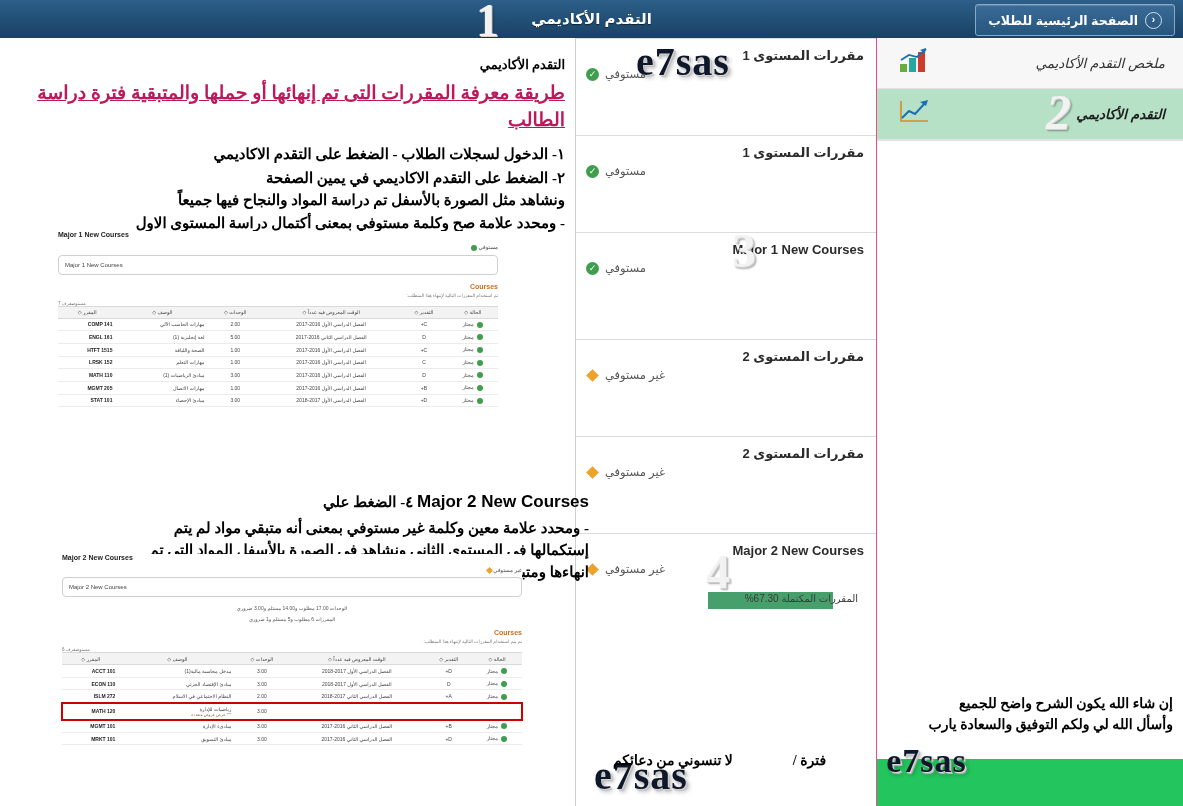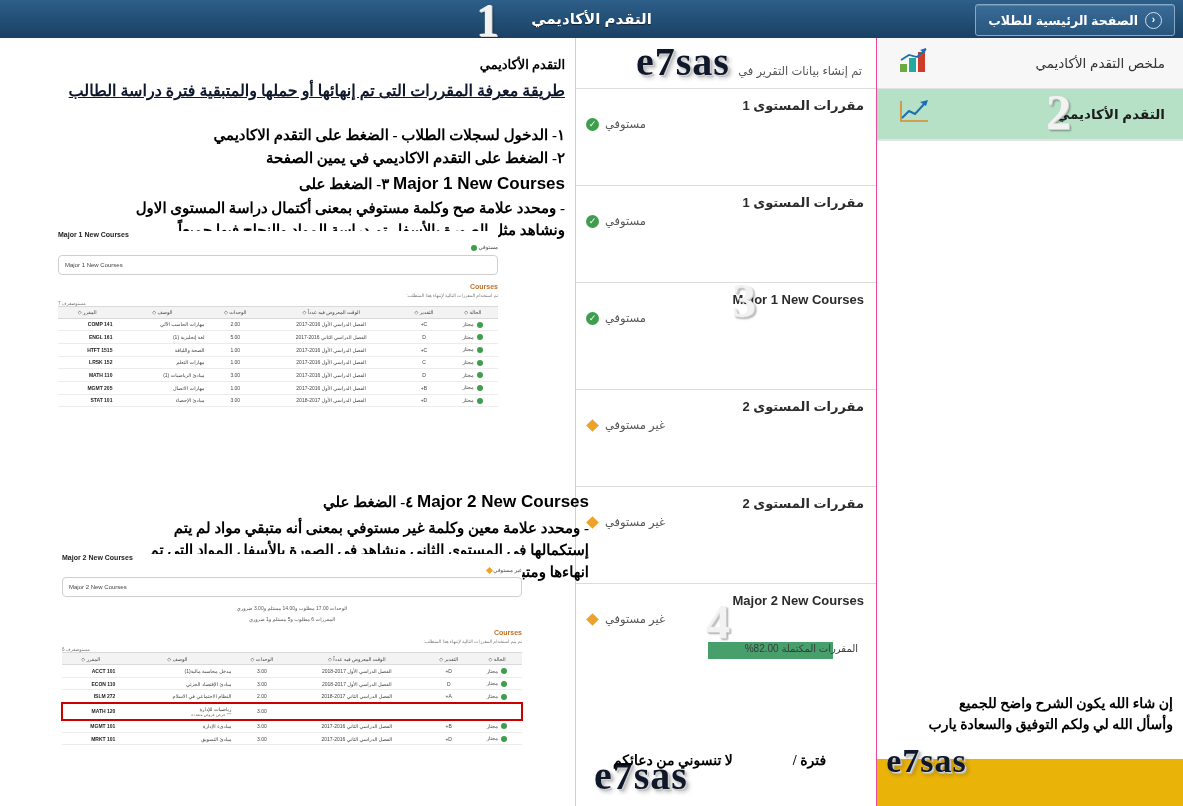--- a/index.html
+++ b/index.html
@@ -37,21 +37,21 @@
     box-shadow:inset 0 1px 0 rgba(255,255,255,.18);
   }
   #home-btn .chev{
     display:inline-block;width:15px;height:15px;border-radius:50%;
     border:1.5px solid #cfe0ee;color:#ffffff;font-size:10px;line-height:13px;
     text-align:center;font-weight:bold;
   }
   
   #sidebar{
     position:absolute;right:0;top:38px;width:306px;height:768px;
-    background:#eab308;border-left:5px solid #ec4899;
+    background:#22c55e;border-left:5px solid #ec4899;font-style:italic;
   }
   .side-item{
     height:50px;display:flex;align-items:center;
     border-bottom:1px solid #e2e2e2;
     padding:0 18px 0 14px;cursor:pointer;position:relative;
     background:#f7f7f7;
   }
   .side-item.active{background:#b7e1c6;}
   .side-label{
     flex:1;text-align:right;font-size:13.5px;color:#333;
@@ -113,21 +113,21 @@
   
   #left{
     position:absolute;left:0;top:38px;width:575px;height:768px;background:#fff;
     direction:rtl;
   }
   .note{
     text-align:right;font-weight:bold;color:#000;
     font-size:15px;line-height:1.42;padding:0 10px 0 14px;
     font-family:"Liberation Serif","DejaVu Serif",serif;
   }
-  .note.red{color:#0f172a;text-decoration:underline;font-size:16px;}
+  .note.red{color:#be185d;text-decoration:underline;font-size:19px;}
   .note .en{
     font-family:"Liberation Sans",sans-serif;direction:ltr;
     display:inline-block;font-size:17px;
   }
   
   .shot{
     background:#ffffff;border:0;font-size:5.5px;color:#333;
     font-family:"Liberation Sans",sans-serif;
   }
   .shot-title{font-size:7px;font-weight:bold;color:#222;}
@@ -221,21 +221,20 @@
     <span class="stepnum" style="right:112px;top:-2px;font-size:50px;">2</span>
   </div>
 
 
   <div id="side-rest"></div>
 </div>
 
 <div id="report">
   <div class="wm" style="left:60px;top:0px;font-size:40px;">e7sas</div>
 
-  <div id="report-generated">تم إنشاء بيانات التقرير في</div>
 
   <div class="req-block" style="height:78px;">
     <div class="req-title">مقررات المستوى 1</div>
     <div class="req-status">
       <span class="dot-ok">✓</span>
       <span>مستوفي</span>
     </div>
   </div>
 
   <div class="req-block" style="height:78px;">
@@ -276,40 +275,36 @@
     <div class="req-status">
       <span class="dia-warn"></span>
       <span>غير مستوفي</span>
     </div>
     <span class="stepnum" style="right:146px;top:14px;font-size:48px;">4</span>
 
 
     <div class="pbar-wrap" style="margin-top:16px;">
       <div class="pbar">
         <div class="pbar-fill" id="fill1" style="width: 82%;"></div>
-        <span class="pbar-label">المقررات المكتملة 82.00%</span>
+        <span class="pbar-label">المقررات المكتملة 67.30%</span>
       </div>
     </div>
   </div>
 
   <div class="wm" style="left:18px;top:714px;font-size:40px;">e7sas</div>
 </div>
 
 <div id="left">
 
   <div class="note" style="margin-top:18px;font-size:13px;">التقدم الأكاديمي</div>
   <div class="note red" style="margin-top:6px;">طريقة معرفة المقررات التى تم إنهائها أو حملها والمتبقية فترة دراسة الطالب</div>
-  <div class="note" style="margin-top:22px;padding-left:29px;">١- الدخول لسجلات الطلاب - الضغط على التقدم الاكاديمي</div>
+  <div class="note" style="margin-top:10px;padding-left:29px;">١- الدخول لسجلات الطلاب - الضغط على التقدم الاكاديمي</div>
   <div class="note" style="margin-top:2px;">٢- الضغط على التقدم الاكاديمي في يمين الصفحة</div>
-  <div class="note" style="margin-top:2px;">
-    <span class="en">Major 1 New Courses</span>
-    <span>٣- الضغط على</span>
-  </div>
+  <div class="note" style="margin-top:1px;">ونشاهد مثل الصورة بالأسفل تم دراسة المواد والنجاح فيها جميعاً</div>
   <div class="note" style="margin-top:2px;">- ومحدد علامة صح وكلمة مستوفي بمعنى أكتمال دراسة المستوى الاول</div>
-  <div class="note" style="margin-top:1px;">ونشاهد مثل الصورة بالأسفل تم دراسة المواد والنجاح فيها جميعاً</div>
 
   <div class="shot" style="position:absolute;left:58px;top:193px;width:440px;">
     <div class="shot-title" style="text-align:left;">Major 1 New Courses</div>
     <div class="shot-status" style="margin-top:6px;">
       <span>مستوفي</span>
       <span class="mini-ok"></span>
     </div>
     <div class="shot-box" style="margin-top:4px;">
       <span>Major 1 New Courses</span>
     </div>

